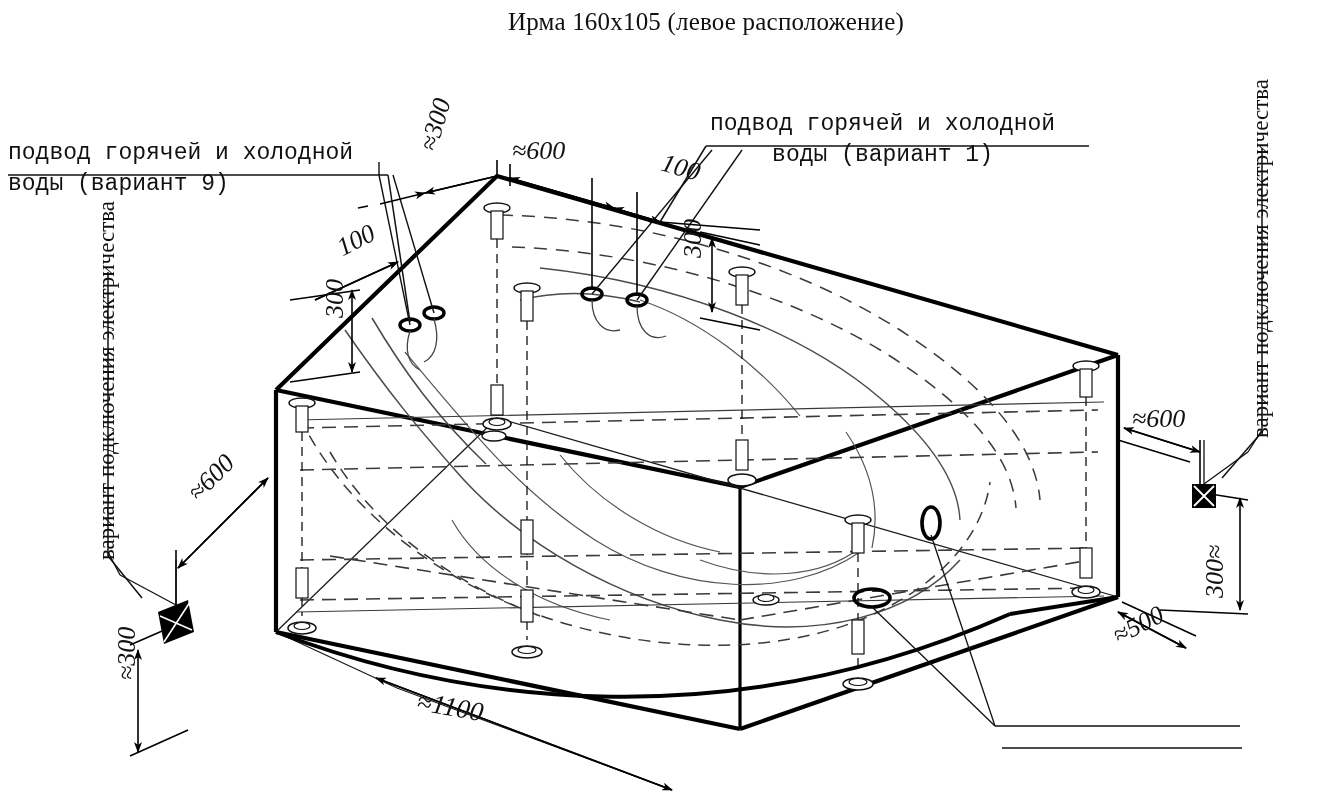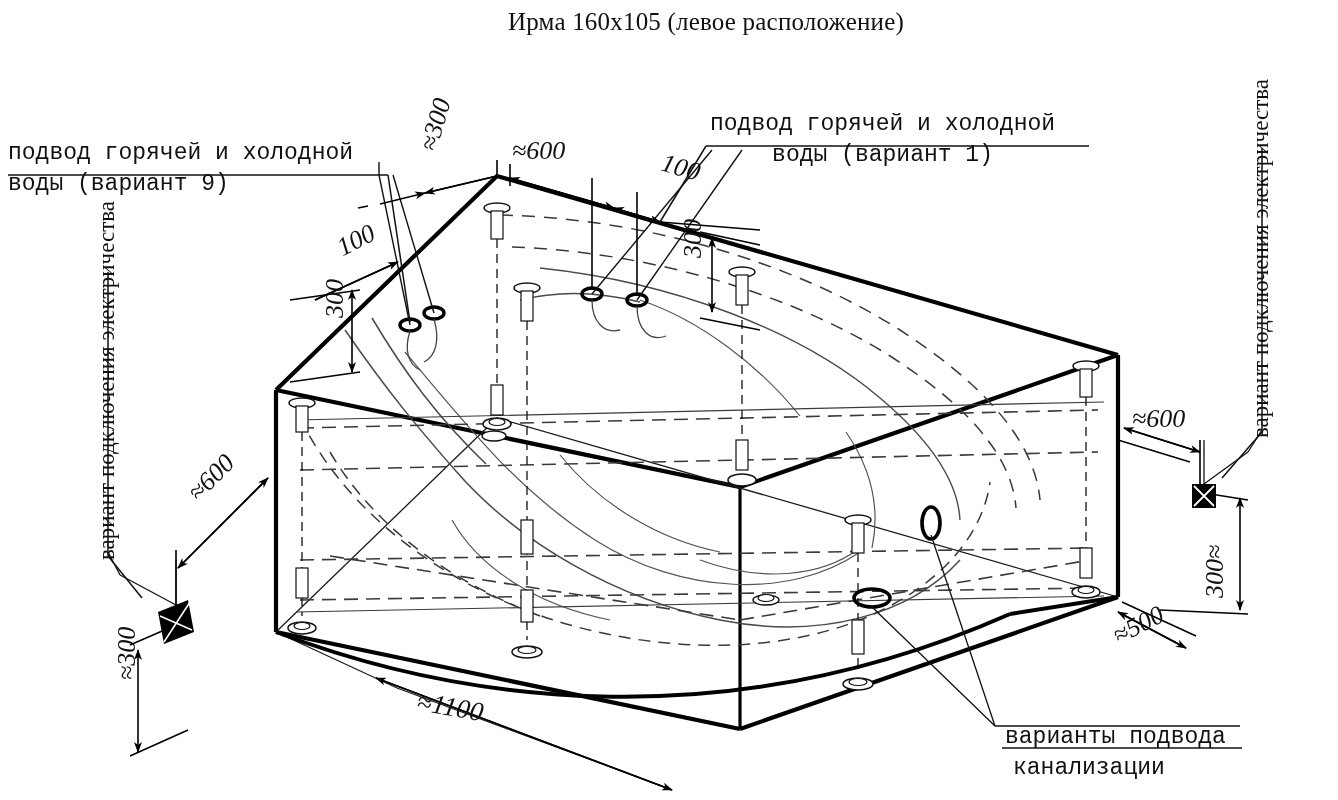--- a/index.html
+++ b/index.html
@@ -326,24 +326,20 @@
   <div class="txt callout" style="left:8px;top:138px;">
     <span class="ln">подвод горячей и холодной</span>
     <span class="ln">воды (вариант 9)</span>
   </div>
 
   <div class="txt callout" style="left:710px;top:109px;">
     <span class="ln">подвод горячей и холодной</span>
     <span class="ln" style="text-align:center;display:block;width:100%;">воды (вариант 1)</span>
   </div>
 
-  <div class="txt callout" style="left:1005px;top:722px;">
-    <span class="ln">варианты подвода</span>
-    <span class="ln" style="margin-left:8px;display:block;">канализации</span>
-  </div>
 
   <div class="txt vert-label rot90ccw" style="left:92px;top:560px;">
     <span class="ln">вариант подключения</span>
     <span class="ln">электричества</span>
   </div>
 
   <div class="txt vert-label rot90ccw" style="left:1246px;top:438px;">
     <span class="ln">вариант подключения</span>
     <span class="ln">электричества</span>
   </div>

